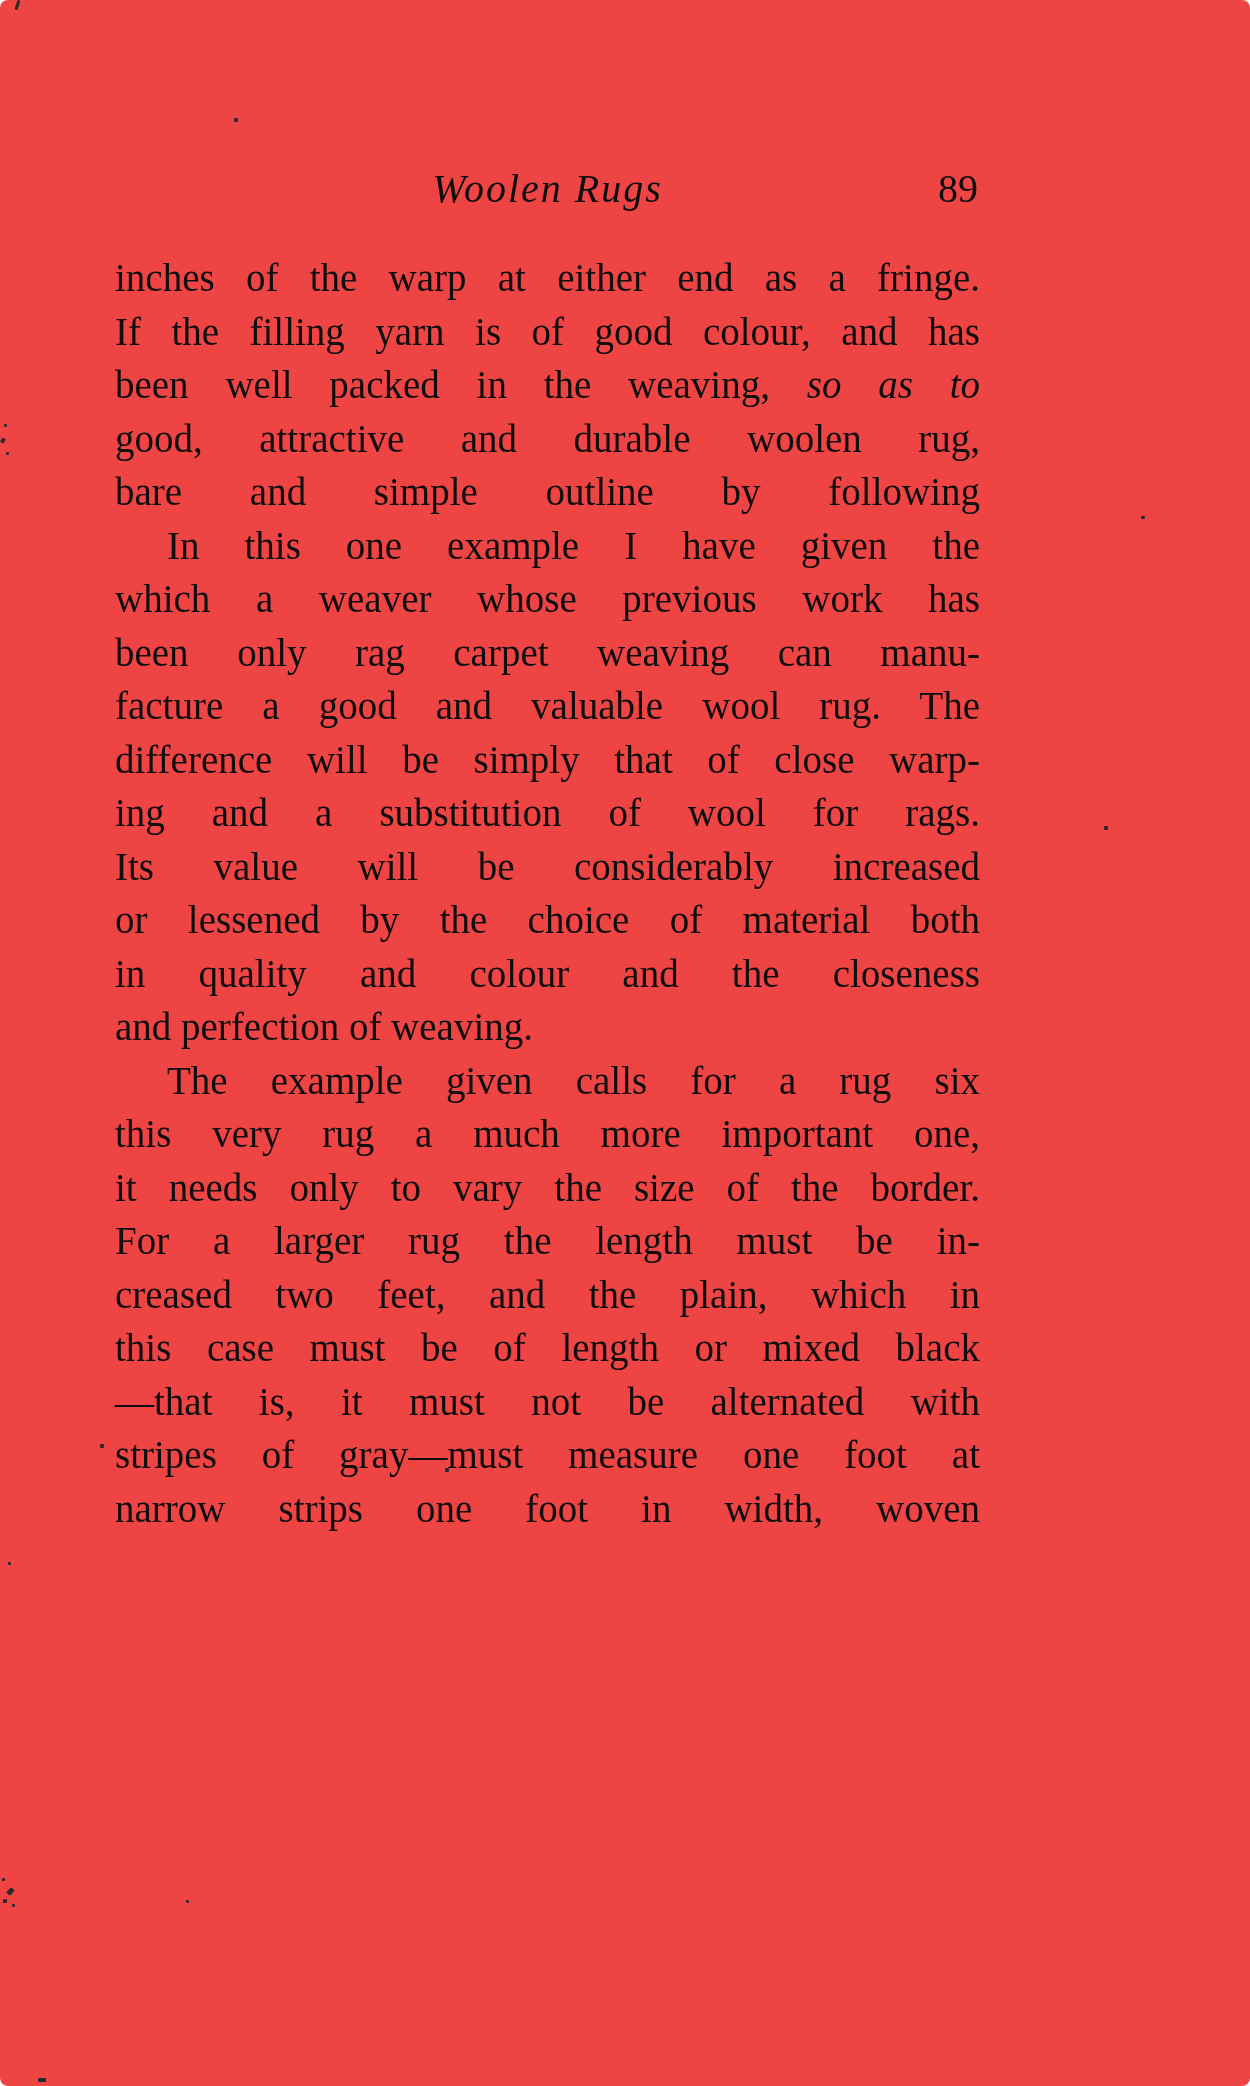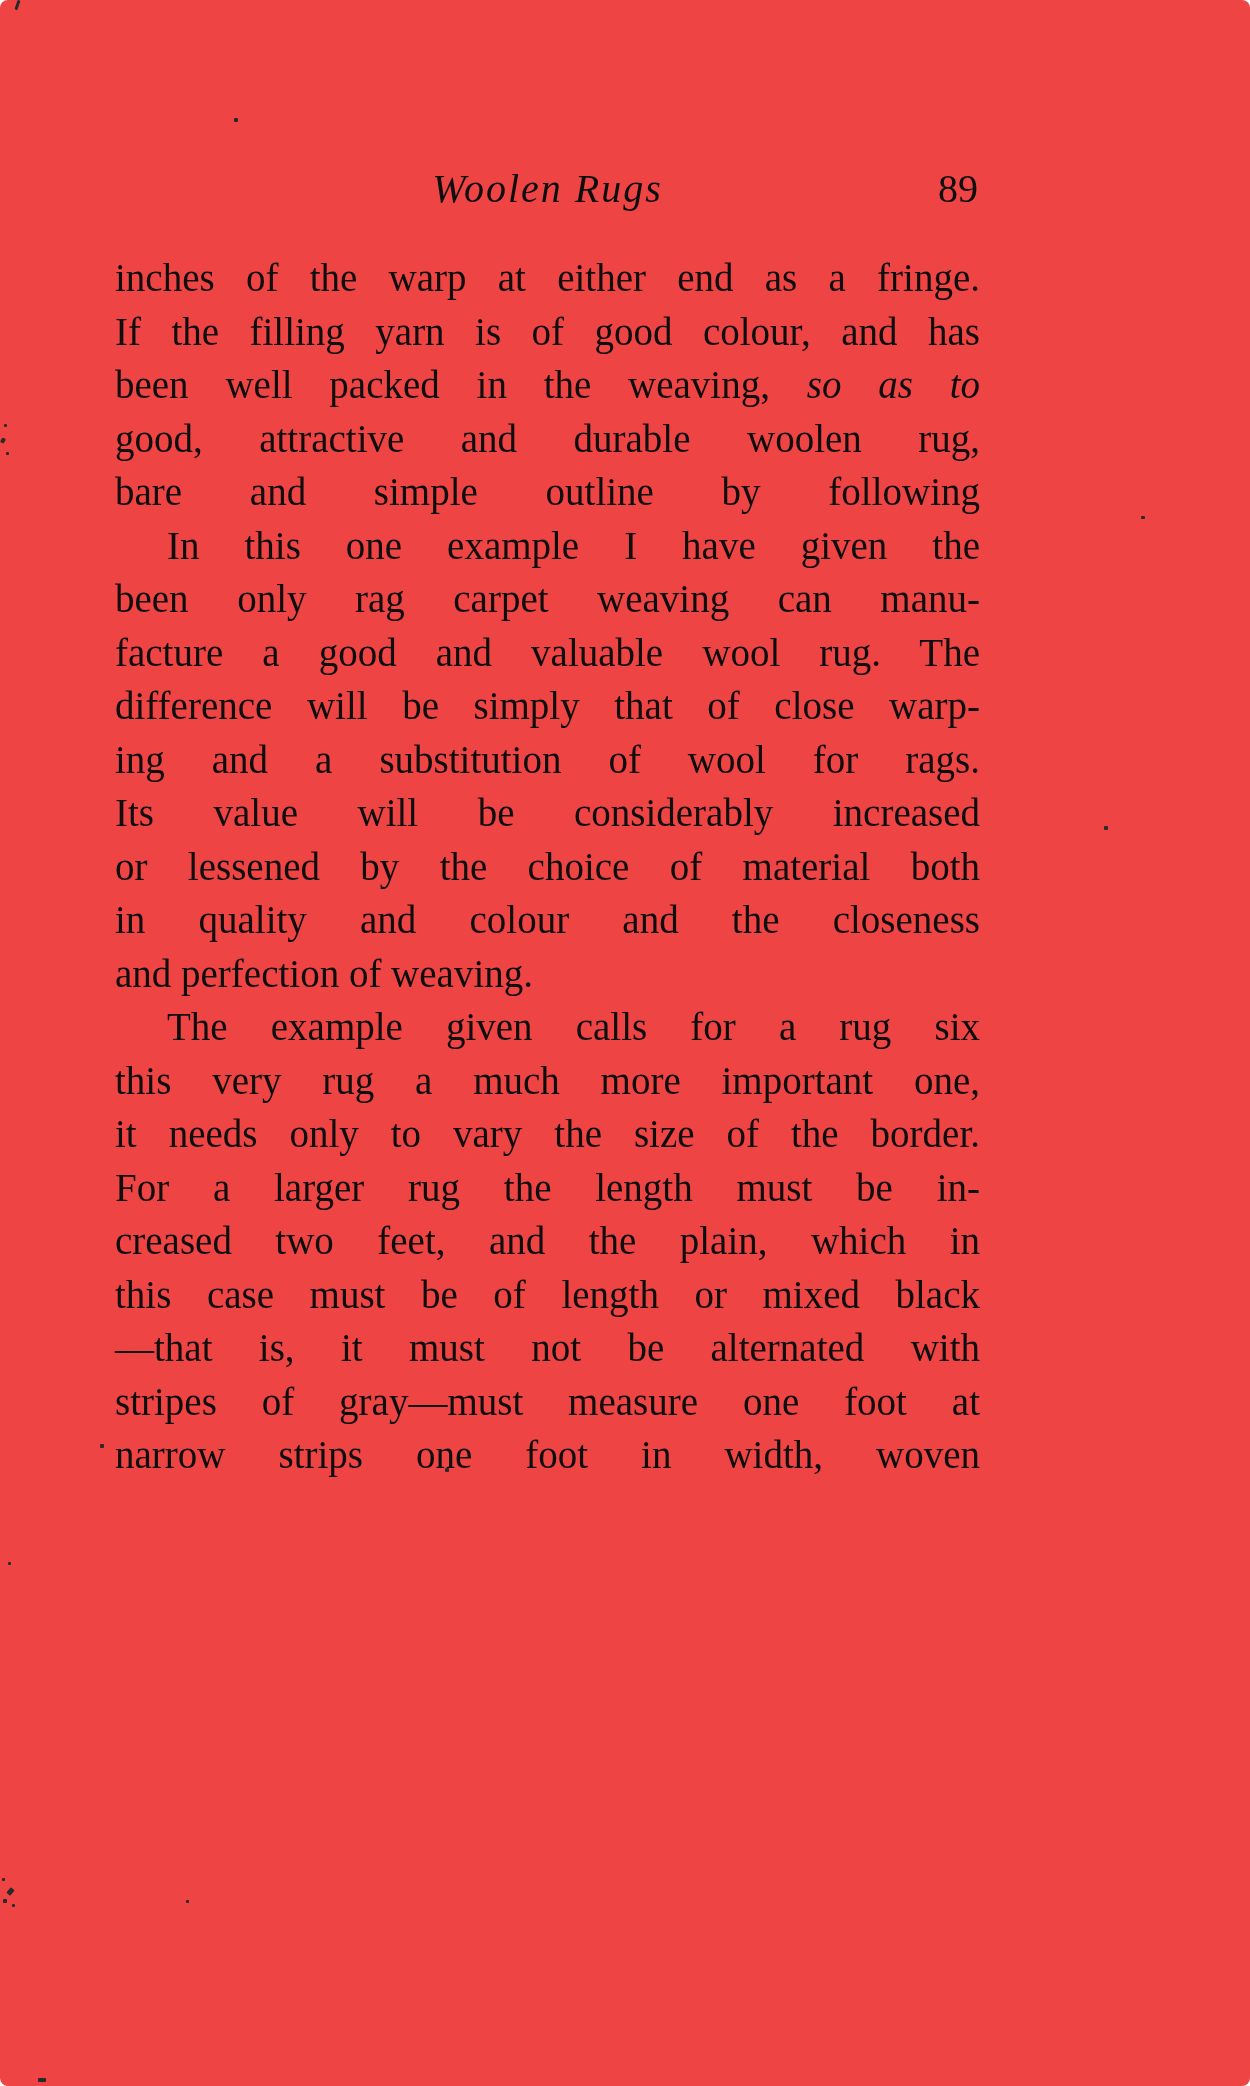--- a/index.html
+++ b/index.html
@@ -95,20 +95,21 @@
     <span class="page-number">89</span>
   </div>
 
   <div class="body-block">
       <div class="line just"><span>inches of the warp at either end as a fringe.</span></div>
       <div class="line just"><span>If the filling yarn is of good colour, and has</span></div>
       <div class="line just"><span>been well packed in the weaving, </span><span class="it">so as to</span></div>
       <div class="line just"><span>good, attractive and durable woolen rug,</span></div>
       <div class="line just"><span>bare and simple outline by following</span></div>
       <div class="line just indent"><span>In this one example I have given the</span></div>
+      <div class="line just"><span>which a weaver whose previous work has</span></div>
       <div class="line just"><span>been only rag carpet weaving can manu-</span></div>
       <div class="line just"><span>facture a good and valuable wool rug.  The</span></div>
       <div class="line just"><span>difference will be simply that of close warp-</span></div>
       <div class="line just"><span>ing and a substitution of wool for rags.</span></div>
       <div class="line just"><span>Its value will be considerably increased</span></div>
       <div class="line just"><span>or lessened by the choice of material both</span></div>
       <div class="line just"><span>in quality and colour and the closeness</span></div>
       <div class="line"><span>and perfection of weaving.</span></div>
       <div class="line just indent"><span>The example given calls for a rug six</span></div>
       <div class="line just"><span>this very rug a much more important one,</span></div>

